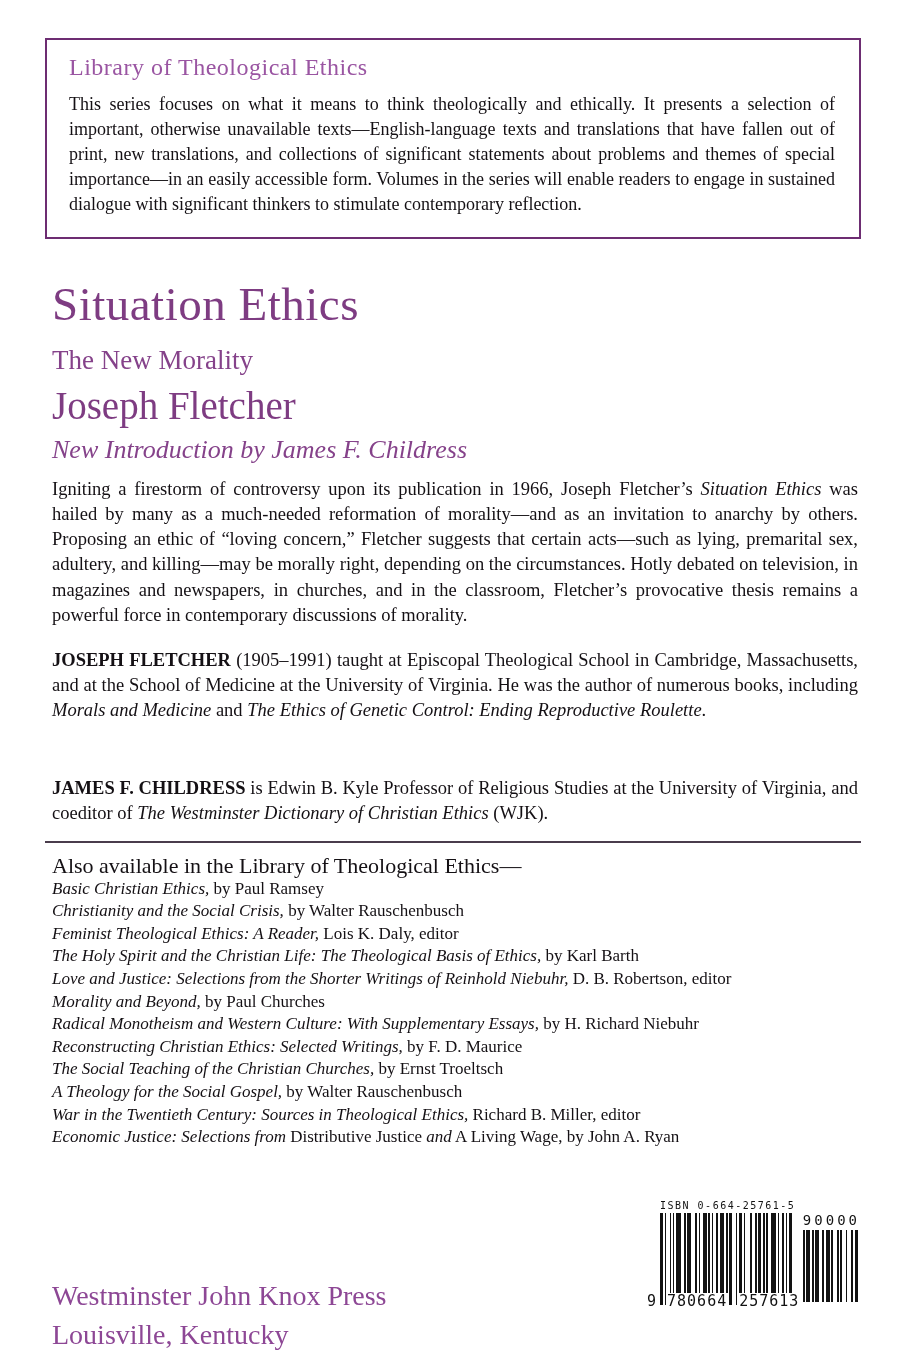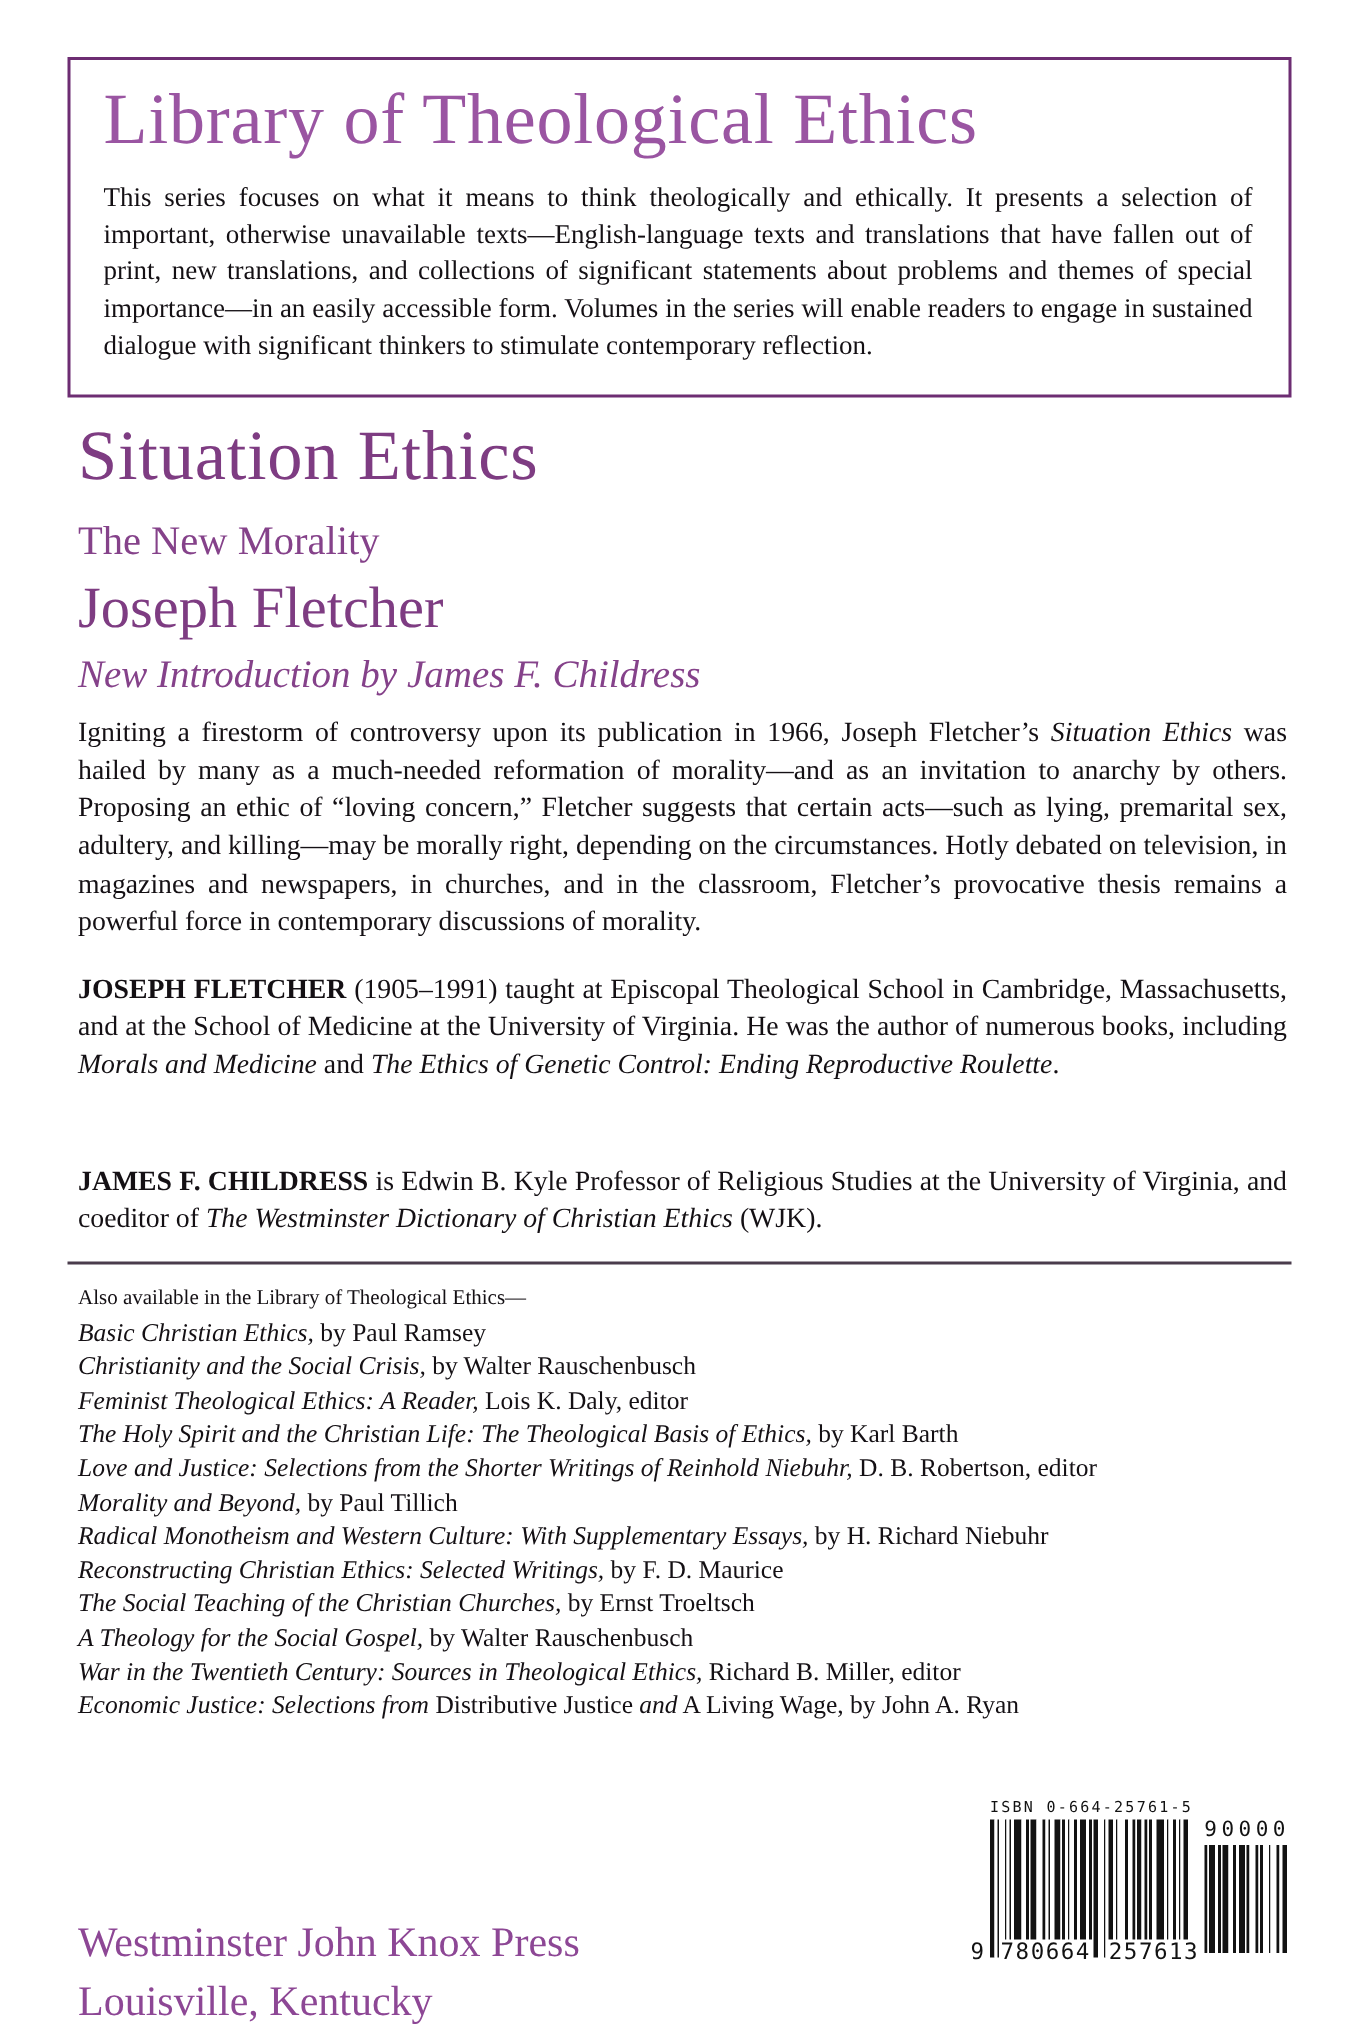--- a/index.html
+++ b/index.html
@@ -13,21 +13,21 @@
   }
   .i { font-style:italic; }
   .b { font-weight:bold; }
 
   
   .series-box {
     position:absolute; left:45px; top:38px; width:816px;
     border:2px solid #6d2d72; padding:14px 24px 20px 22px; background:#fff;
   }
   .series-title {
-    font-weight:normal; font-size:48px; line-height:1.1;
+    font-weight:normal; font-size:24px; line-height:1.1;
     color:#9a55a2; margin-bottom:12px; letter-spacing:0.5px;
   }
   .series-desc {
     font-size:18px; line-height:1.38; text-align:justify; color:#141014;
   }
 
   
   .book-title   { position:absolute; left:52px; top:281px; font-size:47px; font-weight:normal; color:#7e3c82; line-height:1; letter-spacing:0.5px; }
   .book-subtitle{ position:absolute; left:52px; top:347px; font-size:27px; font-weight:normal; color:#85428a; line-height:1; }
   .book-author  { position:absolute; left:52px; top:386px; font-size:39px; font-weight:normal; color:#7e3c82; line-height:1; }
@@ -35,21 +35,21 @@
 
   .flowtext { font-size:18.5px; line-height:1.36; text-align:justify; color:#141014; }
   .blurb { position:absolute; left:52px; top:477px; width:806px; }
   .bio-1 { position:absolute; left:52px; top:648px; width:806px; }
   .bio-2 { position:absolute; left:52px; top:776px; width:806px; }
 
   .divider { position:absolute; left:45px; top:841px; width:816px; height:2px; background:#4a3c4c; border:none; }
 
   
   .also-block { position:absolute; left:52px; top:855px; width:810px; font-size:17px; line-height:22.6px; color:#141014; }
-  .also-header { font-size:14px; }
+  .also-header { font-size:22px; }
   .book-list { list-style:none; }
   .book-list li { white-space:nowrap; }
 
   
   .publisher { position:absolute; left:52px; top:1276px; color:#8d4795; font-size:28px; line-height:1.4; }
 
   
   .barcode-block { position:absolute; left:654px; top:1200px; width:206px; background:#fff;
     font-family:"DejaVu Sans Mono","Liberation Mono",monospace; color:#121212; }
   .isbn-label { font-size:10px; letter-spacing:1.5px; white-space:nowrap; padding-left:6px; }
@@ -87,21 +87,21 @@
 <hr class="divider">
 
 <div class="also-block">
   <div class="also-header">Also available in the Library of Theological Ethics—</div>
   <ol class="book-list">
       <li><span class="i">Basic Christian Ethics,</span><span> by Paul Ramsey</span></li>
       <li><span class="i">Christianity and the Social Crisis,</span><span> by Walter Rauschenbusch</span></li>
       <li><span class="i">Feminist Theological Ethics: A Reader,</span><span> Lois K. Daly, editor</span></li>
       <li><span class="i">The Holy Spirit and the Christian Life: The Theological Basis of Ethics,</span><span> by Karl Barth</span></li>
       <li><span class="i">Love and Justice: Selections from the Shorter Writings of Reinhold Niebuhr,</span><span> D. B. Robertson, editor</span></li>
-      <li><span class="i">Morality and Beyond,</span><span> by Paul Tillich</span></li>
+      <li><span class="i">Morality and Beyond,</span><span> by Paul Churches</span></li>
       <li><span class="i">Radical Monotheism and Western Culture: With Supplementary Essays,</span><span> by H. Richard Niebuhr</span></li>
       <li><span class="i">Reconstructing Christian Ethics: Selected Writings,</span><span> by F. D. Maurice</span></li>
       <li><span class="i">The Social Teaching of the Christian Churches,</span><span> by Ernst Troeltsch</span></li>
       <li><span class="i">A Theology for the Social Gospel,</span><span> by Walter Rauschenbusch</span></li>
       <li><span class="i">War in the Twentieth Century: Sources in Theological Ethics,</span><span> Richard B. Miller, editor</span></li>
       <li><span class="i">Economic Justice: Selections from</span><span> Distributive Justice </span><span class="i">and</span><span> A Living Wage, by John A. Ryan</span></li>
     </ol>
 </div>
 
 <div class="publisher">

